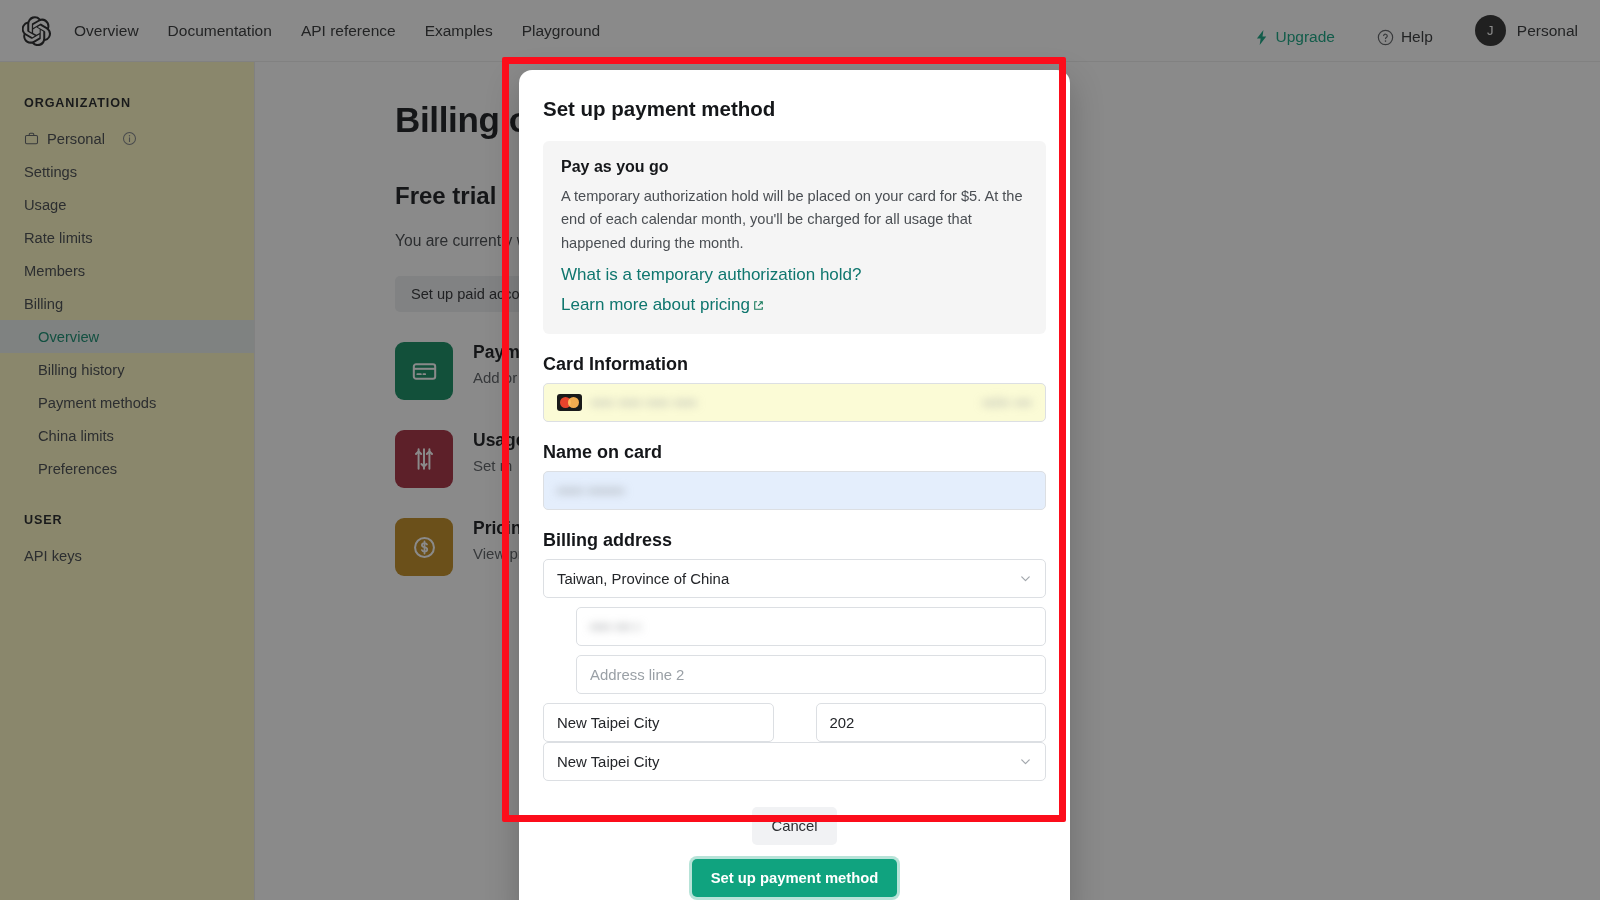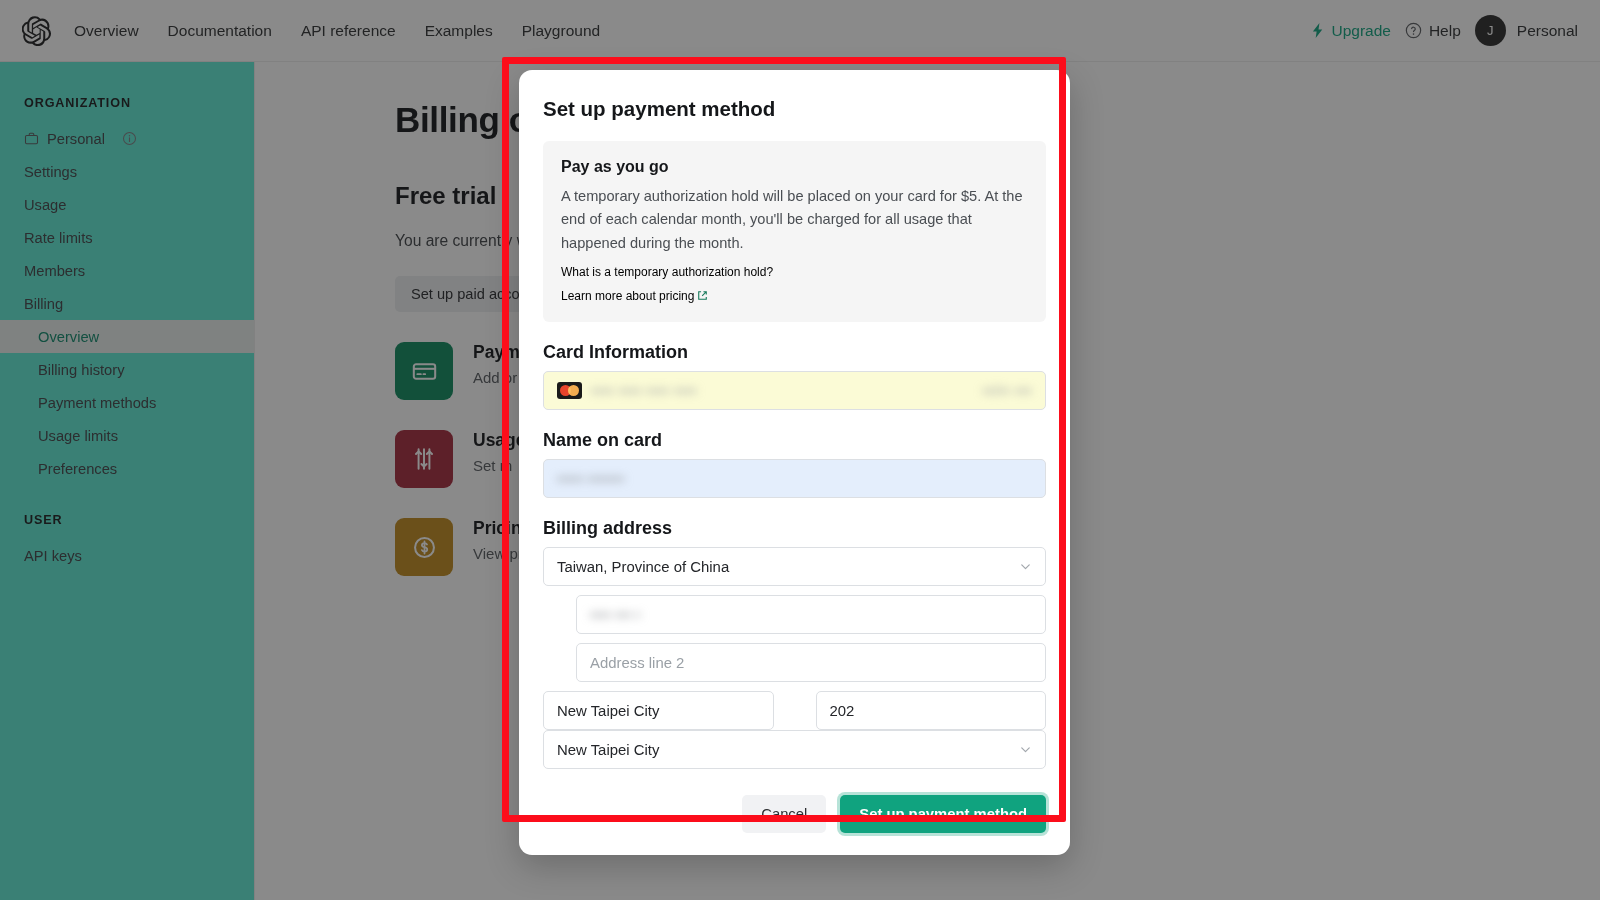--- a/index.html
+++ b/index.html
@@ -16,33 +16,33 @@
   .topbar {
     position: absolute; top: 0; left: 0; right: 0; height: 62px;
     display: flex; align-items: center;
     padding: 0 22px;
     background: #fff;
     border-bottom: 1px solid #ececec;
   }
   .logo { width: 30px; height: 30px; margin-right: 22px; flex: 0 0 auto; }
   .topnav { display: flex; align-items: center; gap: 29px; }
   .topnav a { color: #2f3133; font-size: 15.5px; text-decoration: none; white-space: nowrap; }
-  .top-right { margin-left: auto; display: flex; align-items: center; gap: 14px; }
+  .top-right { margin-left: auto; display: flex; align-items: flex-end; gap: 42px; }
   .upgrade { display: flex; align-items: center; gap: 6px; color: #10a37f; font-size: 15.5px; font-weight: 500; }
   .help { display: flex; align-items: center; gap: 7px; color: #2f3133; font-size: 15.5px; }
   .acct { display: flex; align-items: center; gap: 11px; font-size: 15.5px; color: #2f3133; }
   .avatar {
     width: 31px; height: 31px; border-radius: 50%;
     background: #2b2b2b; color: #fff; font-size: 13px;
     display: flex; align-items: center; justify-content: center;
   }
 
   .sidebar {
     position: absolute; top: 62px; left: 0; bottom: 0; width: 255px;
-    background: #5eead4; border-right: 1px solid #ececec;
+    background: #fef9c3; border-right: 1px solid #ececec;
     padding-top: 34px; font-size: 14.7px;
   }
   .sec-label {
     padding: 0 24px 12px; font-size: 12.6px; font-weight: 700;
     letter-spacing: .07em; color: #1d1f21;
   }
   .s-item {
     display: flex; align-items: center; gap: 8px;
     padding: 7px 24px; color: #43464a; height: 33px;
   }
@@ -77,21 +77,21 @@
     position: absolute; left: 519px; top: 70px; width: 551px;
     background: #fff; border-radius: 13px;
     box-shadow: 0 11px 34px rgba(0,0,0,.22);
     padding: 27px 24px 22px;
   }
   .m-title { font-size: 20.5px; font-weight: 700; color: #15171a; margin-bottom: 20px; }
 
   .payg { background: #f5f5f5; border-radius: 6px; padding: 17px 18px 19px; }
   .payg h4 { font-size: 16px; font-weight: 700; color: #15171a; margin-bottom: 9px; }
   .payg p { font-size: 14.6px; line-height: 1.60; color: #4a4e53; }
-  .payg a { display: block; margin-top: 10px; font-size: 12px; color: #000000; text-decoration: none; }
+  .payg a { display: block; margin-top: 10px; font-size: 17px; color: #0f766e; text-decoration: none; }
   .ext { display: inline-block; width: 11px; height: 11px; margin-left: 3px; vertical-align: -1px; }
 
   .f-label { font-size: 18px; font-weight: 700; color: #15171a; margin: 20px 0 8px; }
   .field {
     height: 39px; border: 1px solid #dcdfe3; border-radius: 5px;
     display: flex; align-items: center; padding: 0 13px;
     font-size: 14.9px; color: #24262a; background: #fff; position: relative;
   }
   .field + .field { margin-top: 9px; margin-left: 33px; }
   .field.autofill-yellow { background: #fbfbd6; }
@@ -104,21 +104,21 @@
   .mc .l { left: 3px;  background: #e8442c; }
   .mc .r { right: 3px; background: #f2a33c; mix-blend-mode: screen; }
 
   .blur { filter: blur(5px); color: #9a9da1; font-size: 15px; letter-spacing: .5px; }
   .blur-dark { filter: blur(4.6px); color: #8e9195; font-size: 15px; }
 
   .sel .chev { margin-left: auto; width: 13px; height: 13px; color: #9aa0a6; }
   .row2 { display: flex; gap: 9px; margin-top: 9px; }
   .row2 .field { flex: 1; margin-top: 0; }
 
-  .actions { display: flex; justify-content: flex-end; align-items: center; gap: 14px; margin-top: 26px; }
+  .actions { display: flex; justify-content: flex-end; align-items: center; gap: 14px; margin-top: 26px; flex-direction: column; }
   .btn-cancel { background: #f1f2f4; color: #2b2d30; border: none; border-radius: 5px;
                 padding: 11px 19px; font-size: 14.8px; cursor: pointer;
                 font-family: "Liberation Sans", sans-serif; }
   .btn-primary { background: #10a37f; color: #fff; border: none; border-radius: 5px;
                  padding: 11px 19px; font-size: 14.8px; font-weight: 700; cursor: pointer;
                  box-shadow: 0 0 0 3px rgba(16,163,127,.30);
                  font-family: "Liberation Sans", sans-serif; }
 
   
   #annot {
@@ -198,21 +198,21 @@
     <div class="s-item sub active">
       <span>Overview</span>
     </div>
     <div class="s-item sub">
       <span>Billing history</span>
     </div>
     <div class="s-item sub">
       <span>Payment methods</span>
     </div>
     <div class="s-item sub">
-      <span>Usage limits</span>
+      <span>China limits</span>
     </div>
     <div class="s-item sub">
       <span>Preferences</span>
     </div>
 
     <div class="s-gap"></div>
     <div class="sec-label">USER</div>
     <div class="s-item">
       <span>API keys</span>
     </div>

